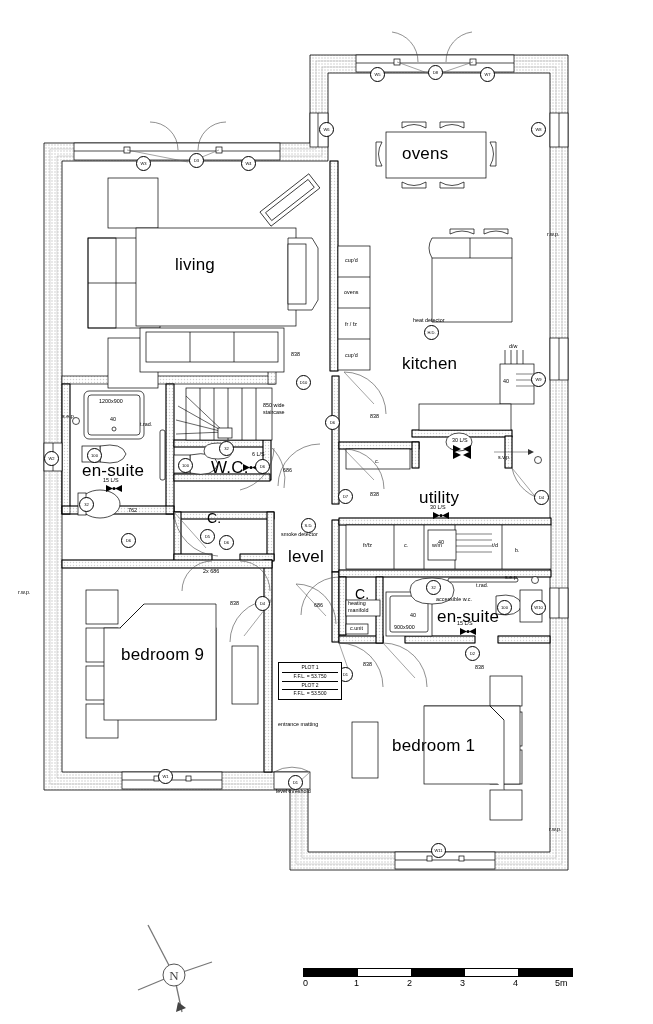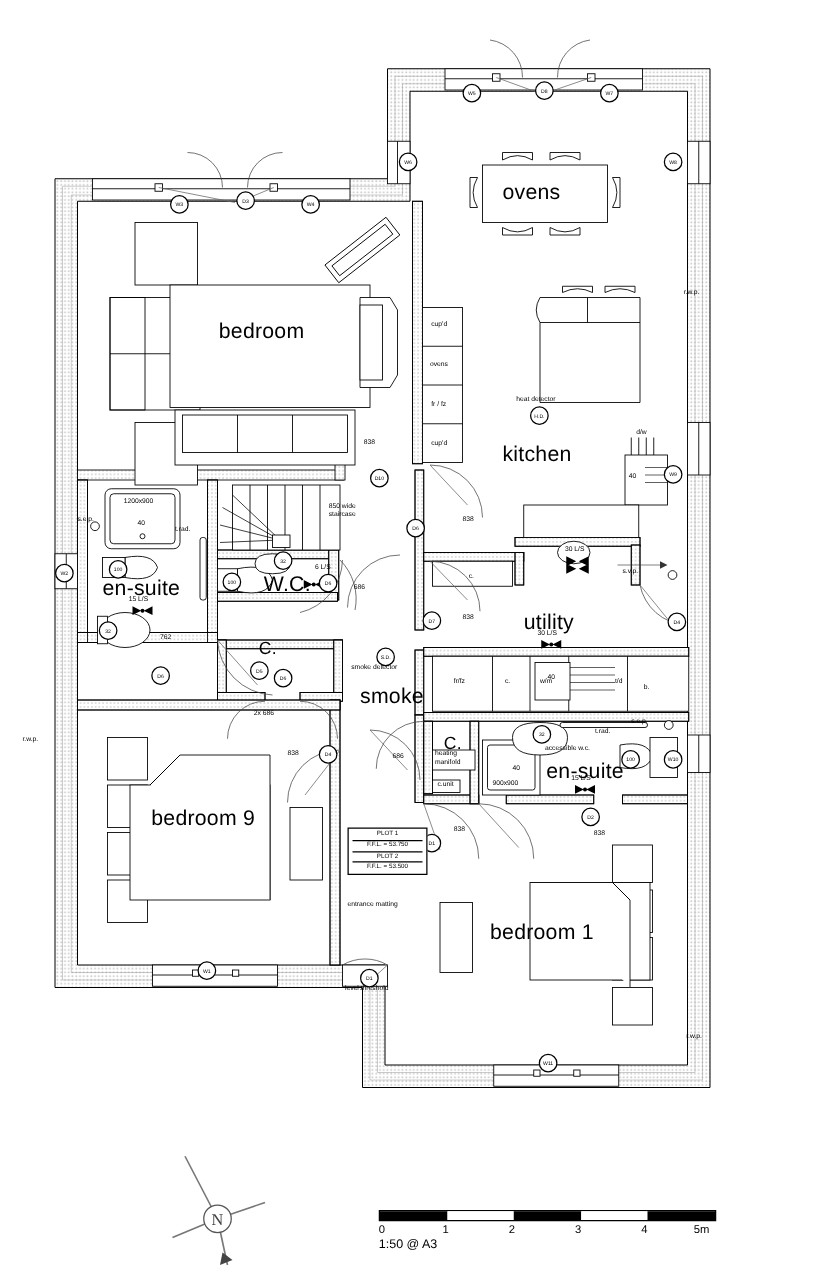--- a/index.html
+++ b/index.html
@@ -375,25 +375,25 @@
       <line x1="174" y1="975" x2="138" y2="990"></line>
       <line x1="174" y1="975" x2="182" y2="1012"></line>
     </g>
     <path d="M178,1002 L186,1008 L176,1012 Z" fill="#444" stroke="none"></path>
     <circle cx="174" cy="975" r="11" fill="#fff" stroke="#555" stroke-width="1"></circle>
   </g>
 
   <text x="174" y="980" font-family="Liberation Serif, serif" font-size="13" text-anchor="middle" fill="#444">N</text>
 </svg>
 
-<div class="lbl room" style="left:175px;top:256px;">bedroom</div>
+<div class="lbl room" style="left:175px;top:256px;">living</div>
 <div class="lbl room" style="left:402px;top:145px;">ovens</div>
 <div class="lbl room" style="left:402px;top:355px;text-align:right;">kitchen</div>
 <div class="lbl room" style="left:419px;top:489px;">utility</div>
-<div class="lbl room" style="left:288px;top:548px;">smoke</div>
+<div class="lbl room" style="left:288px;top:548px;">level</div>
 <div class="lbl room" style="left:121px;top:646px;">bedroom 9</div>
 <div class="lbl room" style="left:392px;top:737px;">bedroom 1</div>
 <div class="lbl room" style="left:82px;top:462px;">en-suite</div>
 <div class="lbl room" style="left:437px;top:608px;">en-suite</div>
 <div class="lbl room" style="left:211px;top:459px;">W.C.</div>
 <div class="lbl room room-sm" style="left:207px;top:511px;">C.</div>
 <div class="lbl room room-sm" style="left:355px;top:587px;">C.</div>
 
 <div class="lbl tiny2" style="left:547px;top:232px;">r.w.p.</div>
 <div class="lbl tiny2" style="left:18px;top:590px;">r.w.p.</div>
@@ -526,16 +526,15 @@
         <span class="sb-d"></span>
   </div>
   <div class="scalenums">
     <span style="left:0px;">0</span>
     <span style="left:51px;">1</span>
     <span style="left:104px;">2</span>
     <span style="left:157px;">3</span>
     <span style="left:210px;">4</span>
     <span style="left:252px;">5m</span>
   </div>
-  <div class="scalecap">1:50 @ A3</div>
 </div>
 
 </div>
 
 </body></html>

